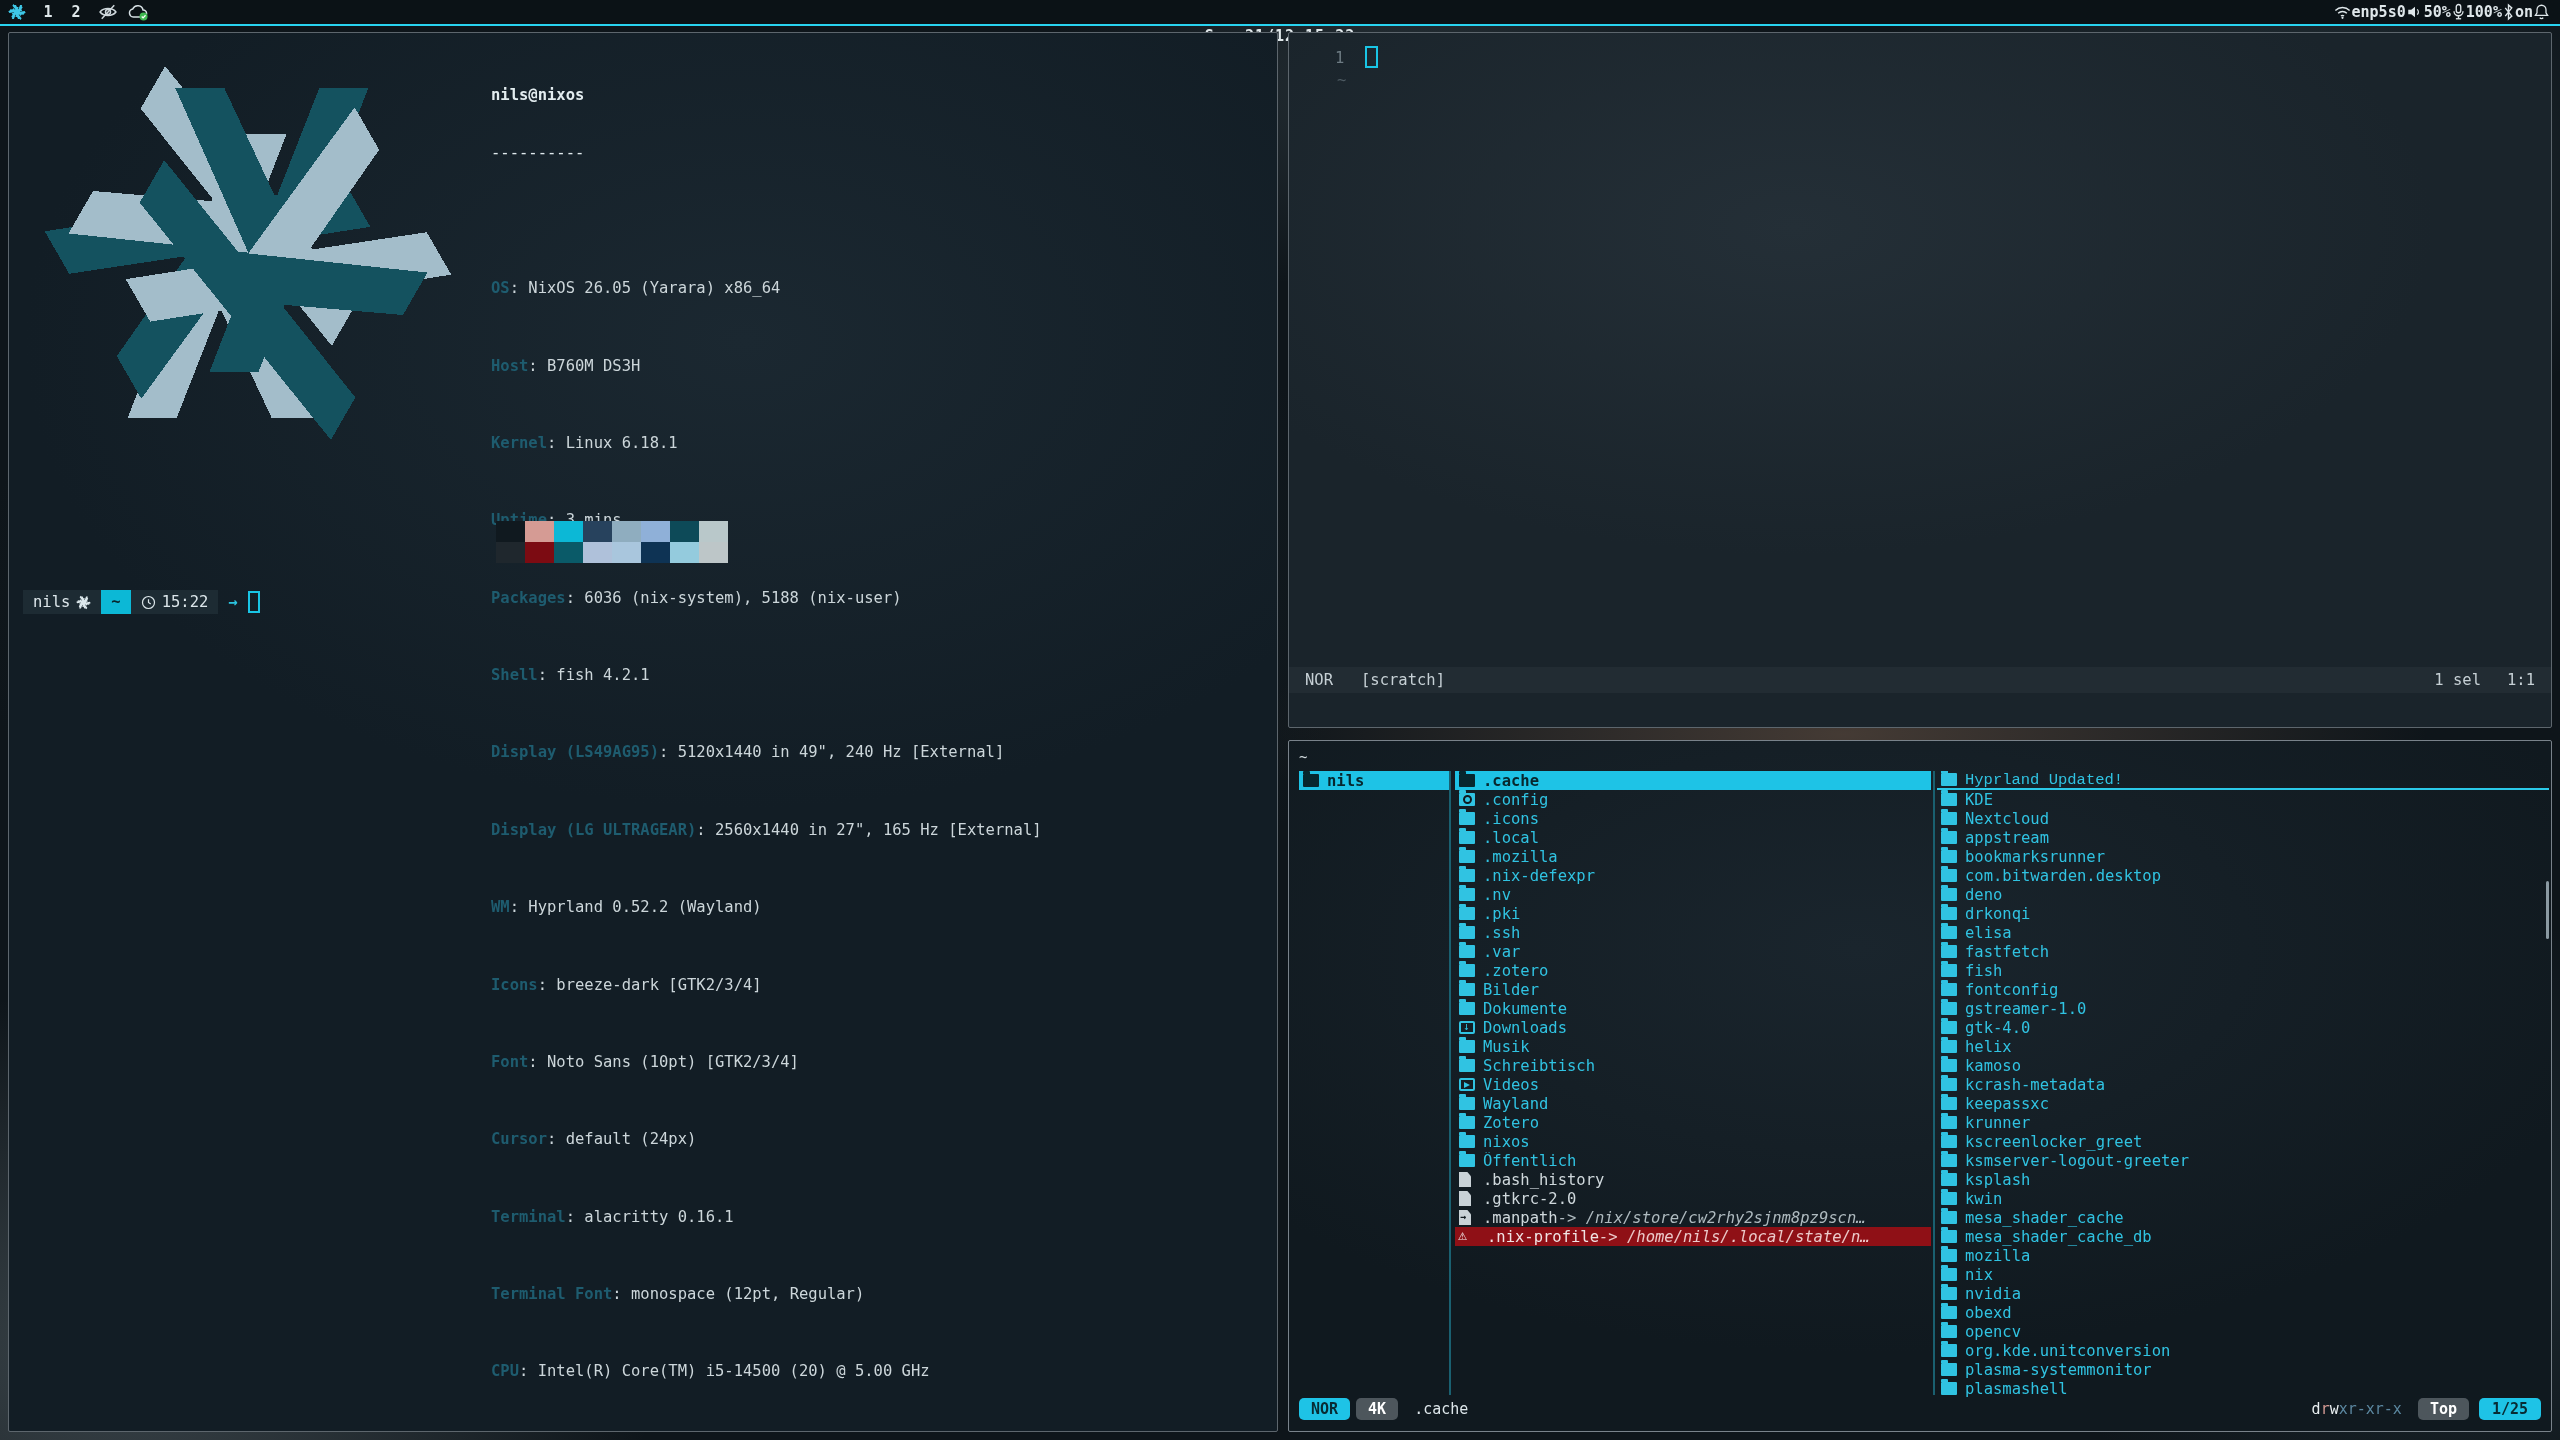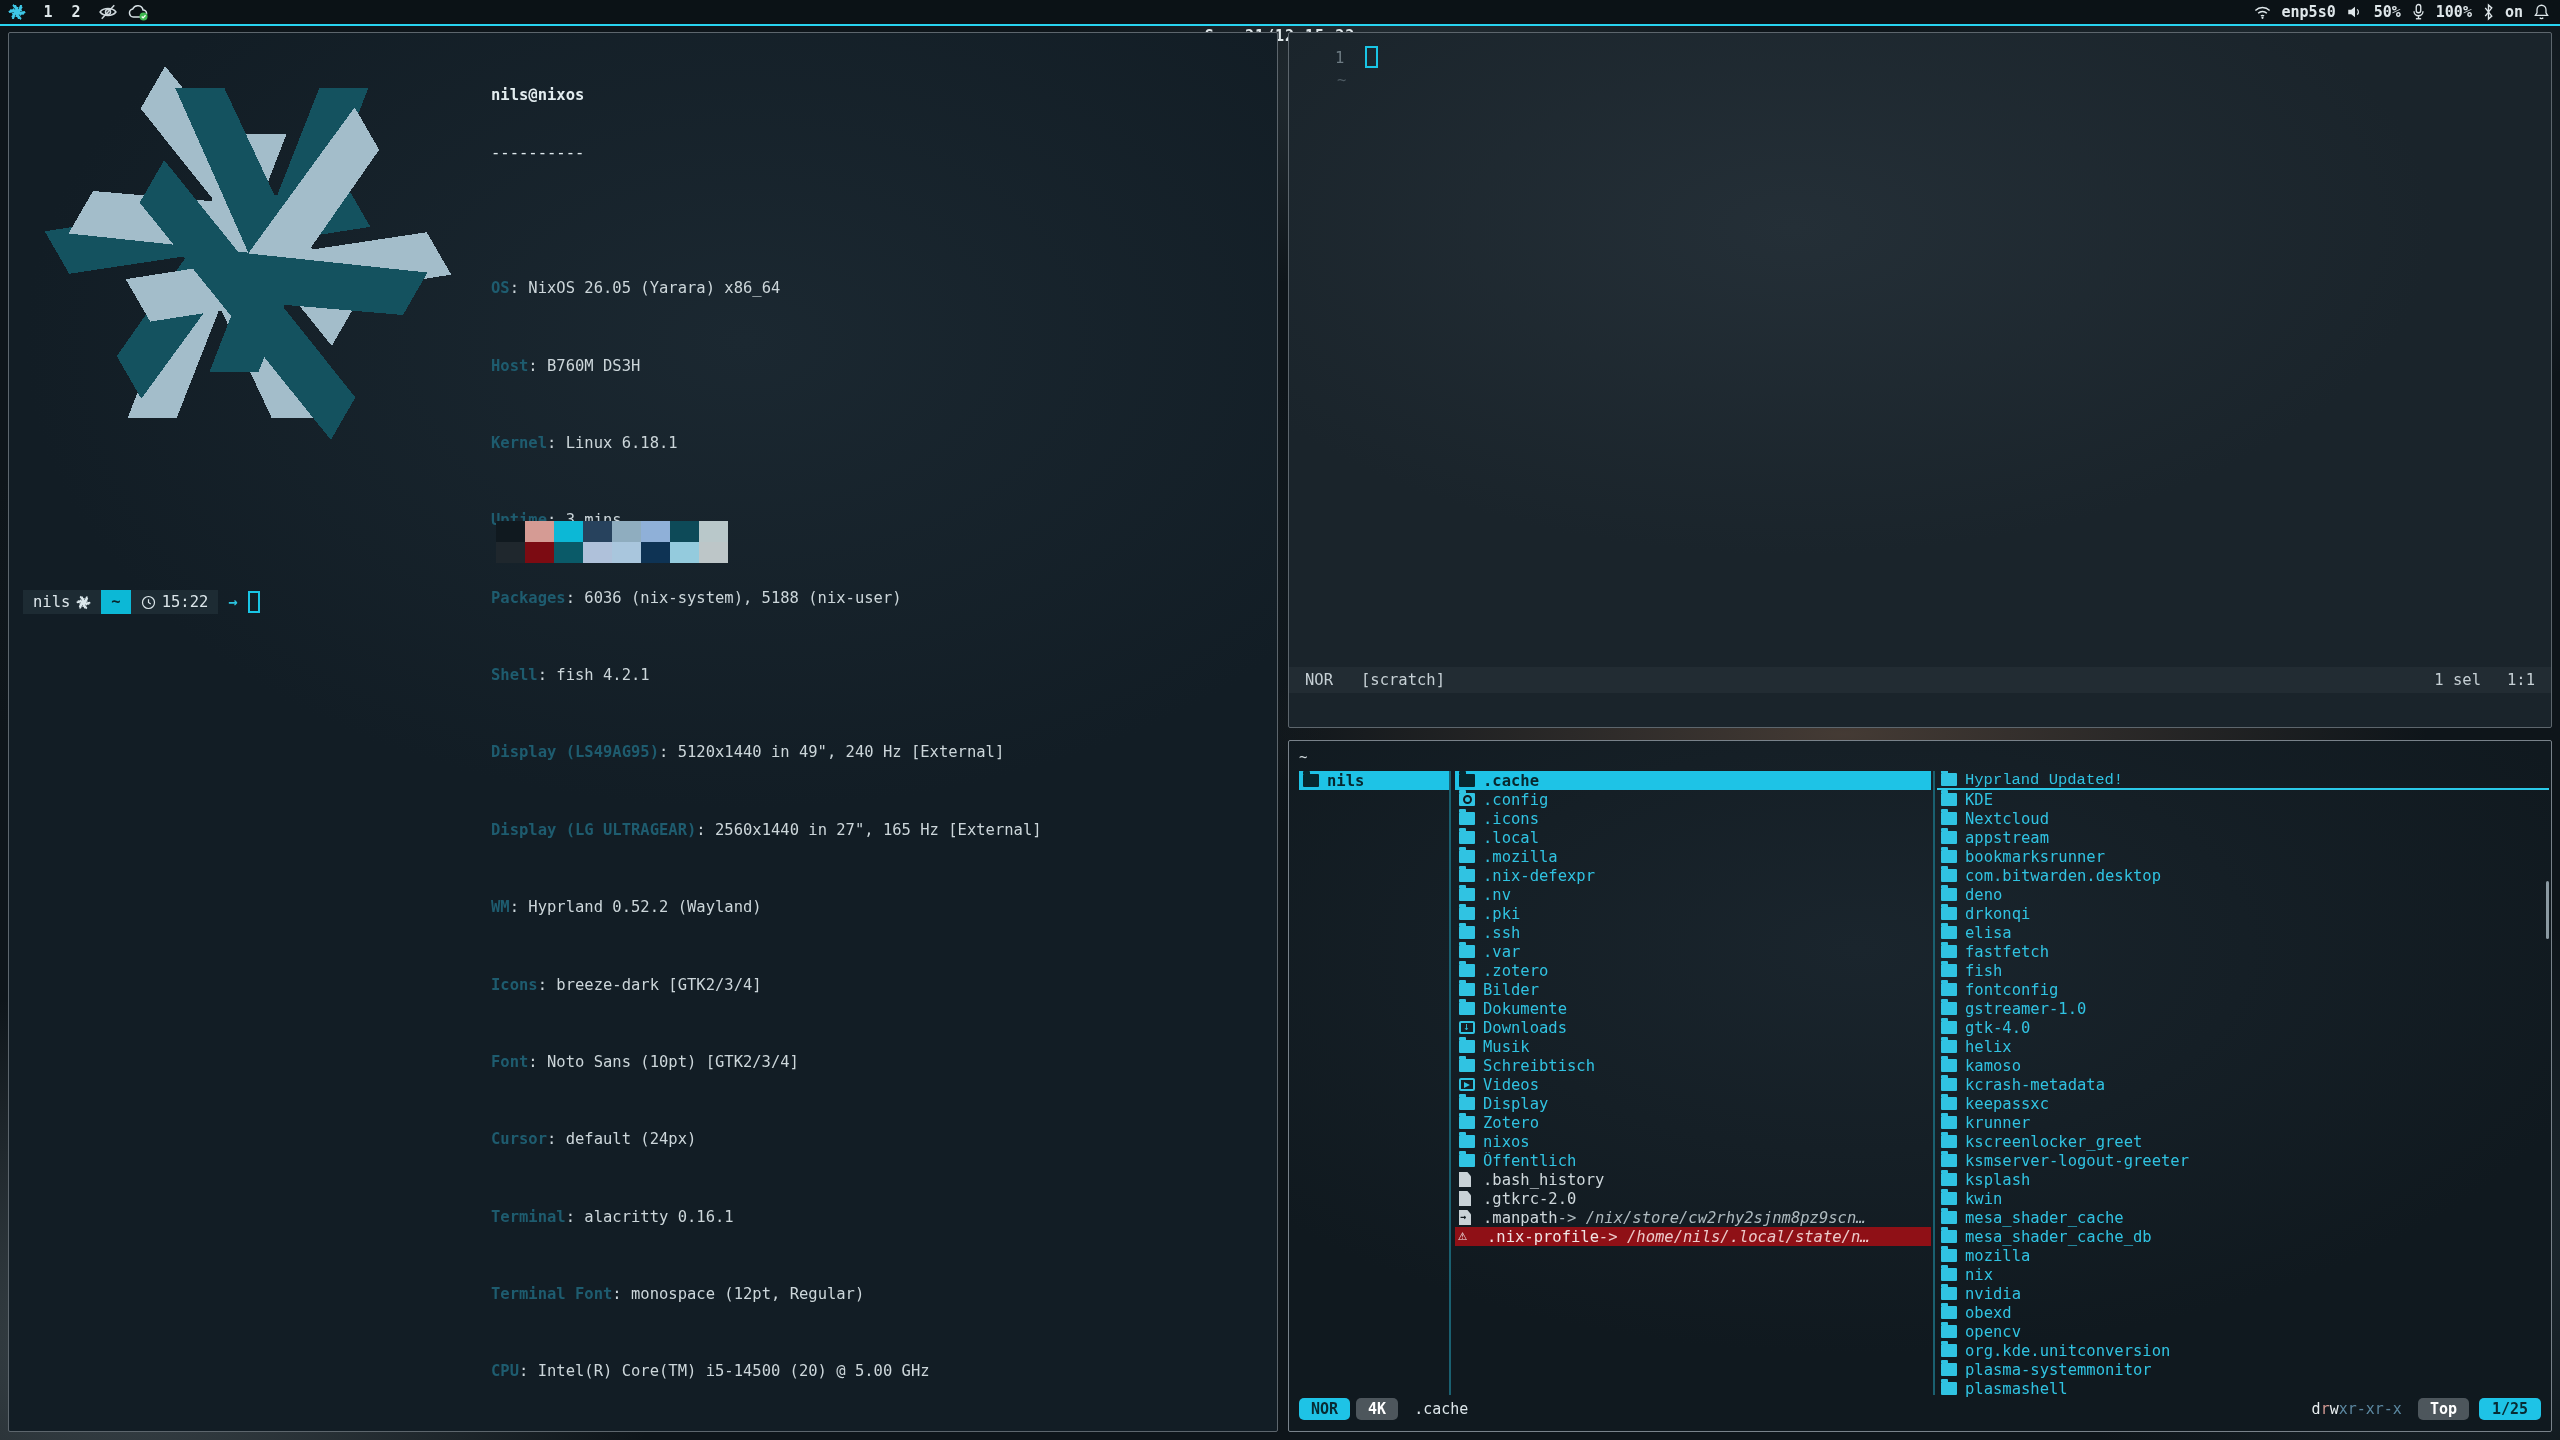--- a/index.html
+++ b/index.html
@@ -15,21 +15,21 @@
       radial-gradient(640px 440px at 96% 86%, rgba(64,86,96,0.32), transparent 72%),
       #0e151a; }
 
   
   #topbar { position:absolute; left:0; top:0; width:2560px; height:26px;
     background:#0b1216; border-bottom:2px solid #29d3f0;
     display:flex; align-items:center; color:#dfe7ea; font-size:15px; }
   .bar-left { display:flex; align-items:center; gap:10px; padding-left:8px; }
   .bar-center { position:absolute; left:50%; transform:translateX(-50%);
     font-weight:bold; letter-spacing:1px;margin-top:48px; }
-  .bar-right { margin-left:auto; display:flex; align-items:center; gap:10px;
+  .bar-right { margin-left:auto; display:flex; align-items:center; 
     padding-right:10px; font-weight:bold; }
   .ws { width:24px; height:22px; display:flex; align-items:center; justify-content:center;
     font-weight:bold; cursor:default; }
   .bar-ico { display:inline-flex; align-items:center; }
 
   
   .window { position:absolute; border:1px solid #5d666d; border-radius:2px; overflow:hidden; }
 
   
   #term { left:8px; top:32px; width:1270px; height:1400px;
@@ -446,21 +446,21 @@
         </div>
 
         <div class="frow-item ic-video">
           <span class="fi"></span>
           <span class="fname">Videos</span>
           <span class="ftarget"></span>
         </div>
 
         <div class="frow-item ic-folder">
           <span class="fi"></span>
-          <span class="fname">Display</span>
+          <span class="fname">Wayland</span>
           <span class="ftarget"></span>
         </div>
 
         <div class="frow-item ic-folder">
           <span class="fi"></span>
           <span class="fname">Zotero</span>
           <span class="ftarget"></span>
         </div>
 
         <div class="frow-item ic-folder">

